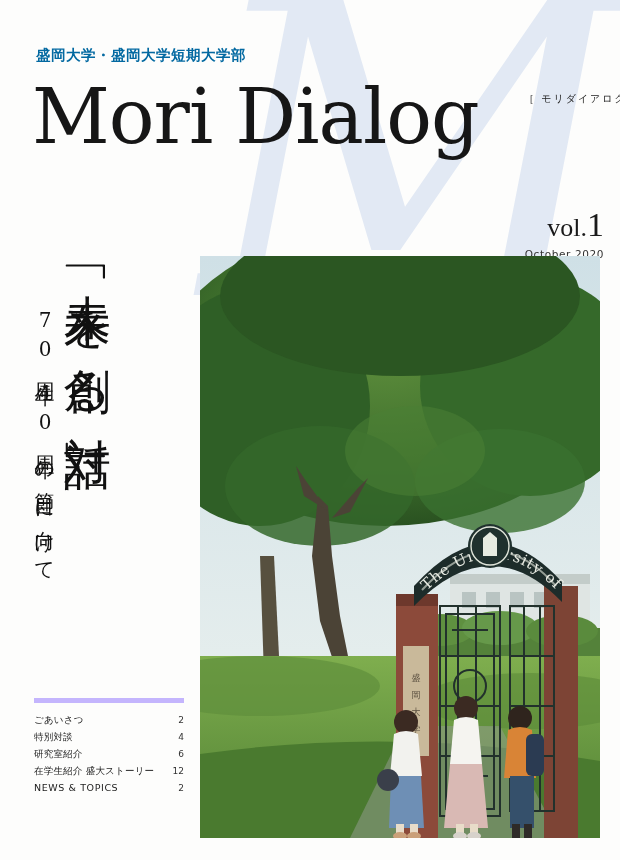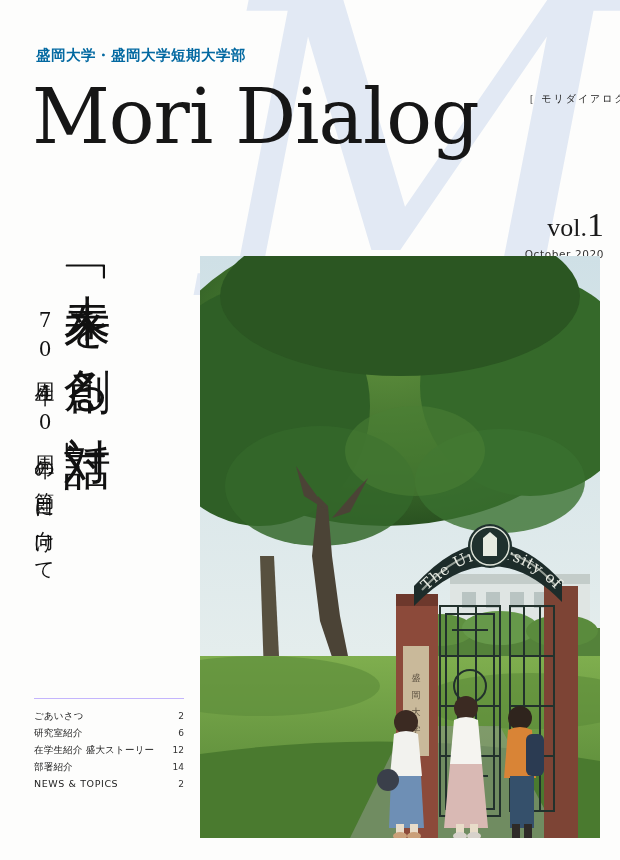--- a/index.html
+++ b/index.html
@@ -122,21 +122,21 @@
     overflow: hidden;
     background: #2f5a33;
   }
   .photo svg { display: block; }
 
   
   .toc {
     position: absolute;
     left: 34px; top: 698px;
     width: 150px;
-    border-top: 1px solid #c4b5fd;
+    border-top: 5px solid #c4b5fd;
     padding-top: 8px;
     font-family: "DejaVu Sans", sans-serif;
   }
   .toc-row {
     display: flex;
     justify-content: space-between;
     align-items: baseline;
     font-size: 9.5px;
     color: #1d1d1d;
     line-height: 1.0;
@@ -291,31 +291,31 @@
         </g>
       </svg>
     </div>
 
     <div class="toc">
       <div class="toc-row">
         <span class="t-label">ごあいさつ</span>
         <span class="t-page">2</span>
       </div>
       <div class="toc-row">
+        <span class="t-label">特別対談</span>
+        <span class="t-page">4</span>
+      </div>
+      <div class="toc-row">
         <span class="t-label">研究室紹介</span>
         <span class="t-page">6</span>
       </div>
       <div class="toc-row">
         <span class="t-label">在学生紹介 盛大ストーリー</span>
         <span class="t-page">12</span>
       </div>
-      <div class="toc-row">
-        <span class="t-label">部署紹介</span>
-        <span class="t-page">14</span>
-      </div>
       <div class="toc-row en">
         <span class="t-label">NEWS &amp; TOPICS</span>
         <span class="t-page">2</span>
       </div>
     </div>
 
   </div>
 </div>
 
 </body></html>

